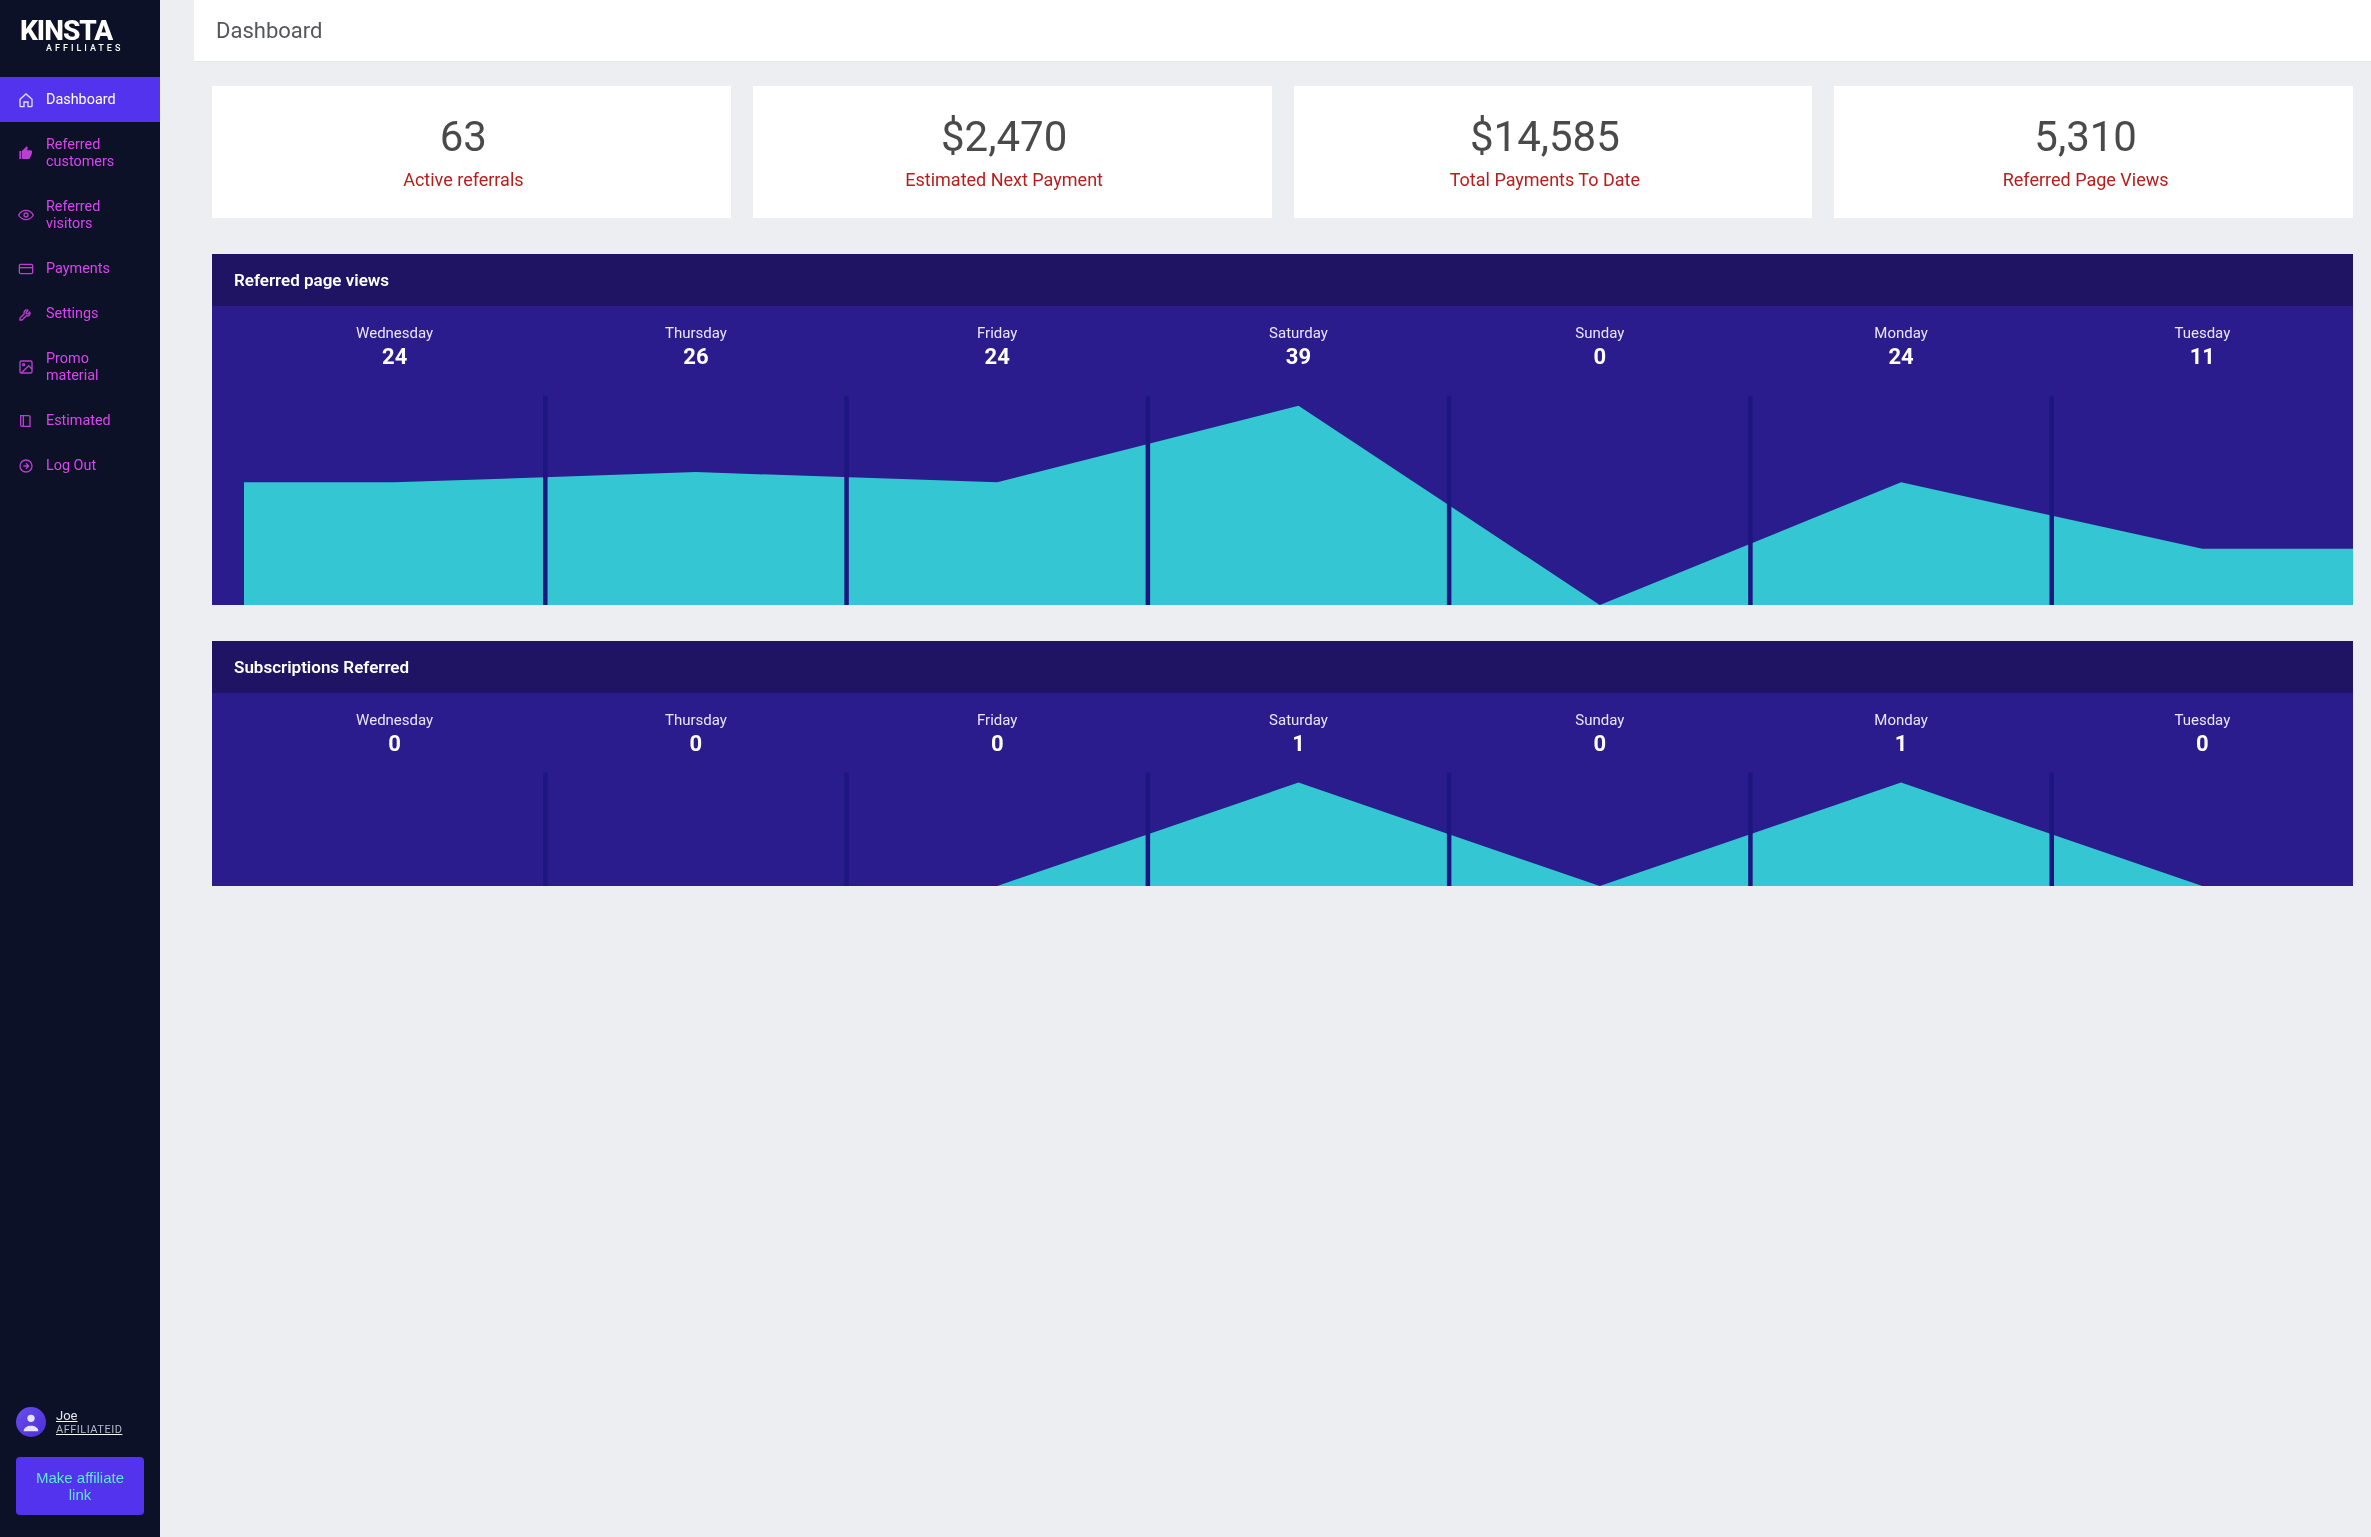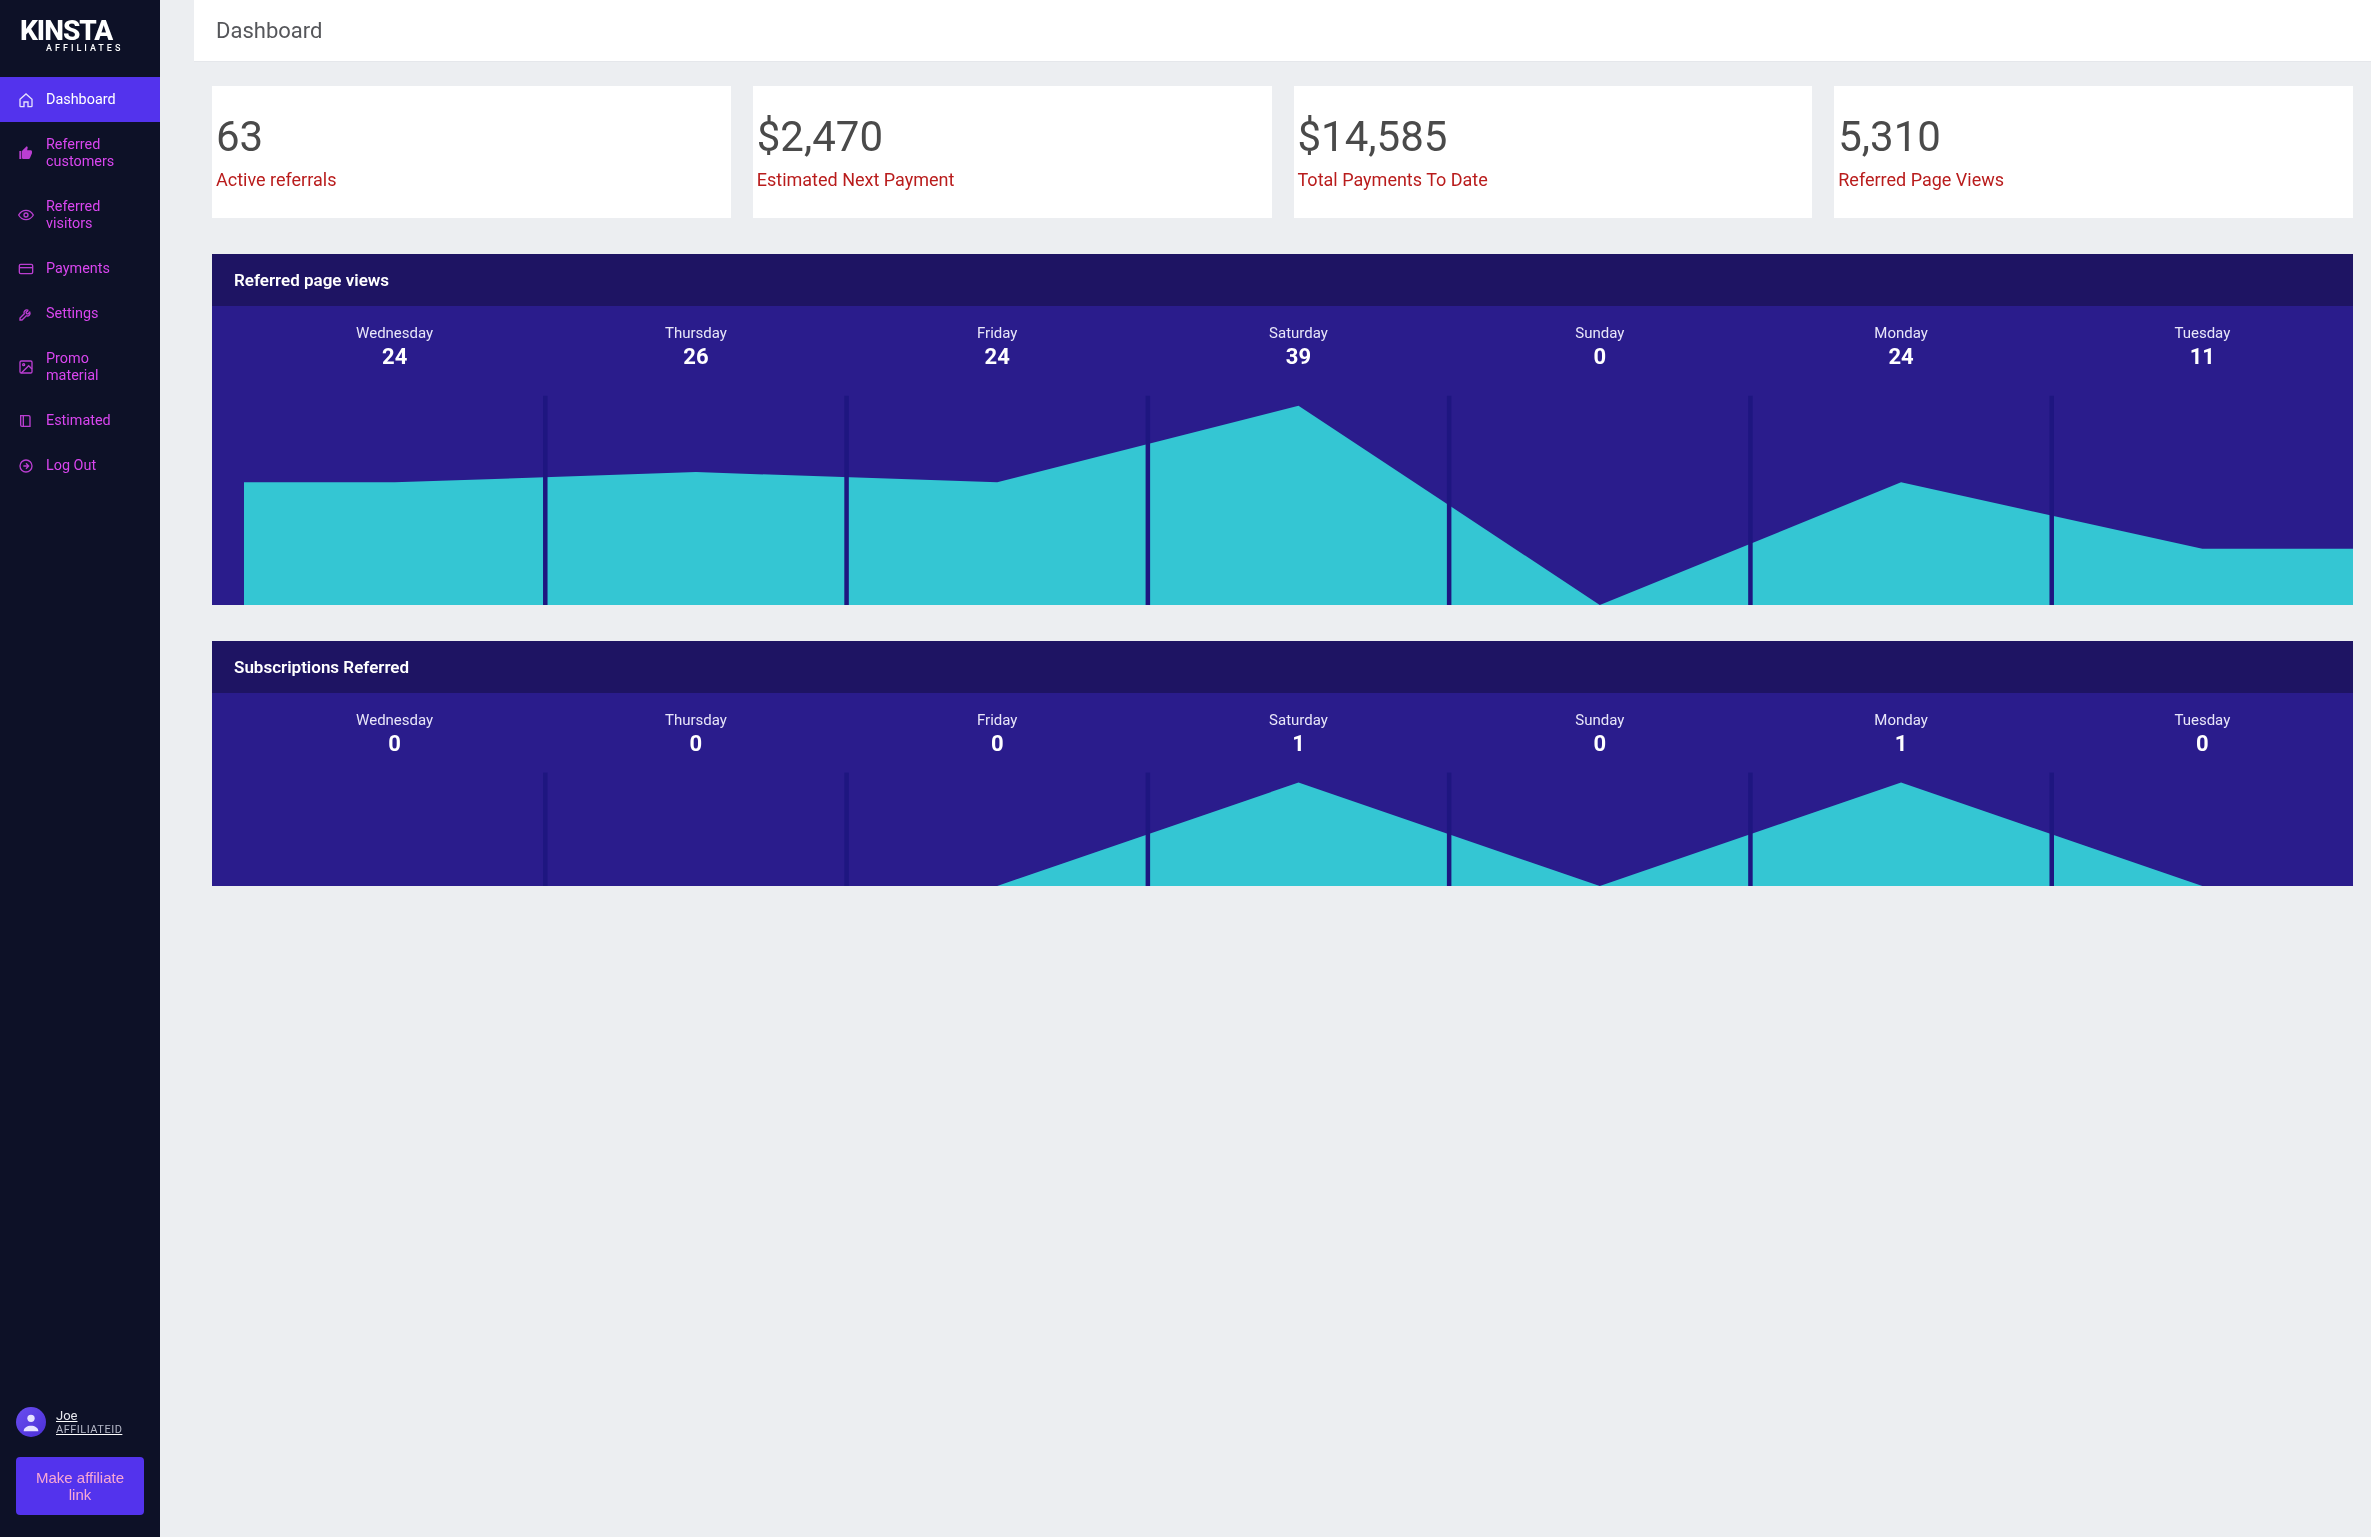--- a/index.html
+++ b/index.html
@@ -83,21 +83,21 @@
   align-items: center;
   justify-content: center;
   overflow: hidden;
 }
 .avatar svg { width: 22px; height: 22px; }
 .user-meta { line-height: 1.2; }
 .user-name { font-size: 13px; color: #e6e7ee; }
 .user-aff { font-size: 11px; color: #b5b8c7; letter-spacing: 0.5px; }
 .make-link-btn {
   background: #5333ed;
-  color: #f9a8d4;
+  color: #5eead4;
   border: none;
   padding: 12px 16px;
   font-size: 15px;
   border-radius: 4px;
   cursor: pointer;
   font-weight: 500;
 }
 
 
 .main {
@@ -122,21 +122,21 @@
 
 
 .stats {
   display: grid;
   grid-template-columns: repeat(4,1fr);
   gap: 22px;
 }
 .card {
   background: #fff;
   padding: 26px 20px 28px 4px;
-  text-align: left;
+  text-align: center;
 }
 .stat-value {
   font-size: 42px;
   color: #4a4a4a;
   font-weight: 400;
 }
 .stat-label {
   margin-top: 8px;
   font-size: 18px;
   color: #b91c1c;

